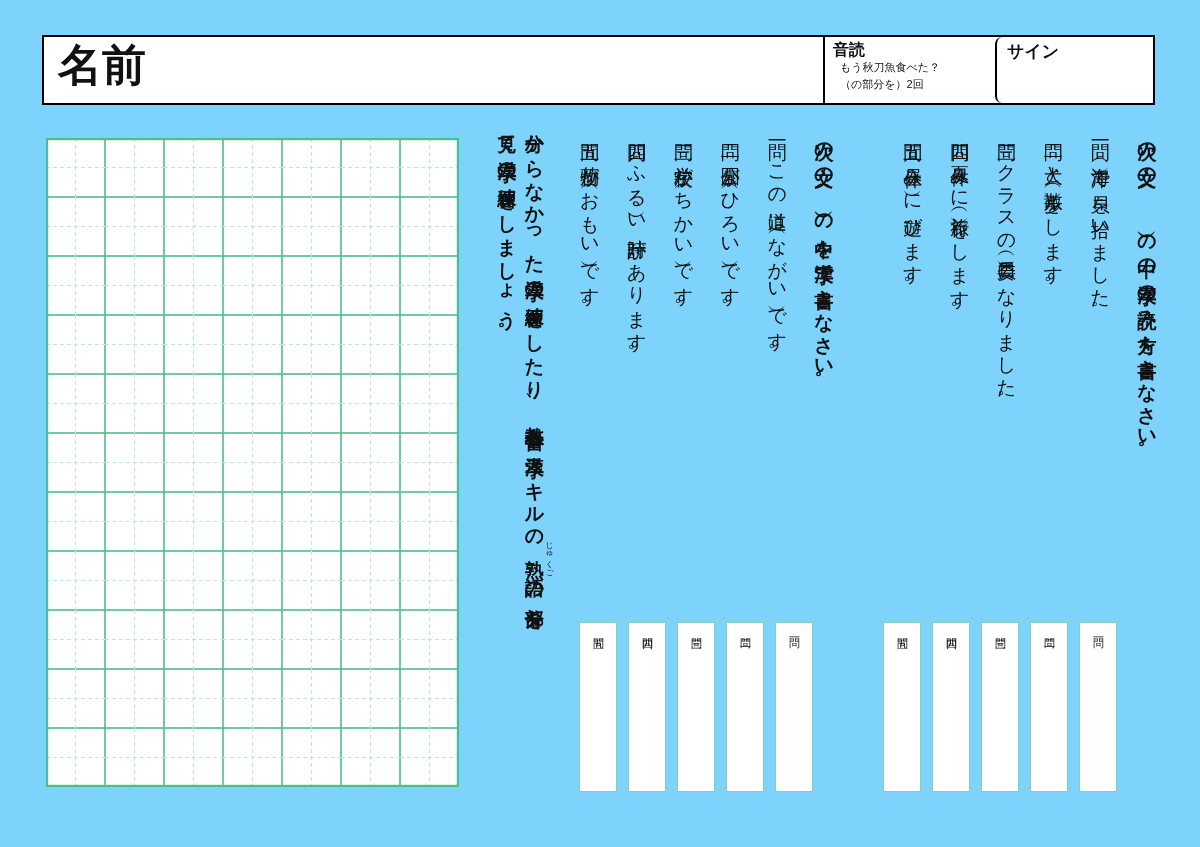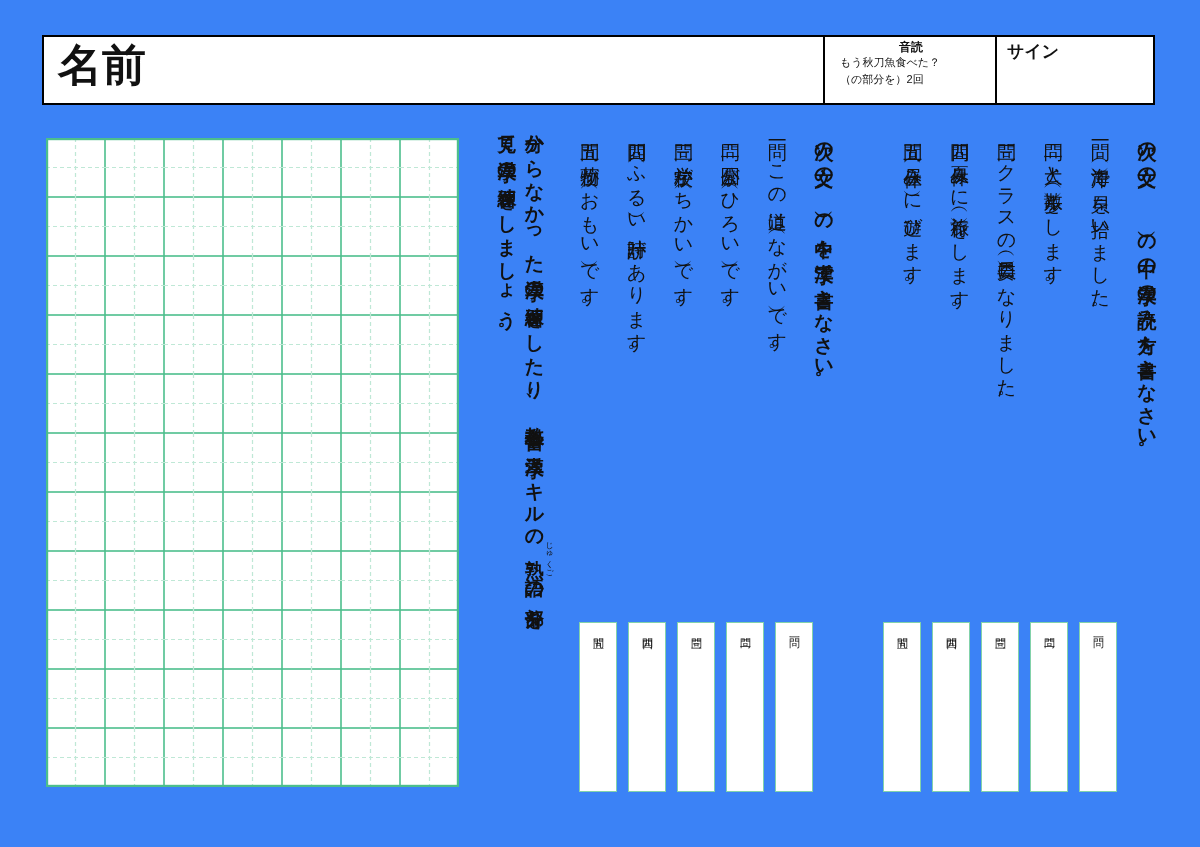--- a/index.html
+++ b/index.html
@@ -1,21 +1,21 @@
 <!DOCTYPE html>
 <html><head>
 <meta charset="utf-8">
 <style>
   * { margin: 0; padding: 0; box-sizing: border-box; }
   html, body { background: #ffffff; }
   .page {
     position: relative;
     width: 1200px;
     height: 847px;
-    background: #3b82f6;
+    background: #7dd3fc;
     font-family: "Liberation Sans", sans-serif;
     color: #111111;
     overflow: hidden;
   }
 
   
   .header {
     position: absolute;
     left: 42px; top: 35px;
     width: 1113px; height: 70px;
@@ -29,37 +29,37 @@
     font-size: 44px;
     font-weight: bold;
     line-height: 1;
   }
   .ondoku-box {
     width: 172px;
     border-left: 2px solid #000000;
     padding: 3px 6px 0 8px;
   }
   .ondoku-title {
-    font-size: 12px;
+    font-size: 16px;
     font-weight: bold;
     line-height: 1.2;
-    text-align: center;
   }
   .ondoku-line {
     font-size: 11px;
     line-height: 1.55;
     margin-left: 7px;
     white-space: nowrap;
   }
   .sign-box {
     width: 158px;
     border-left: 2px solid #000000;
     padding: 3px 0 0 10px;
     font-size: 17px;
     font-weight: bold;
+    border-radius: 7px;
   }
 
   
   .vtext {
     writing-mode: vertical-rl;
     text-orientation: mixed;
     position: absolute;
   }
   .sec {
     top: 128px;

